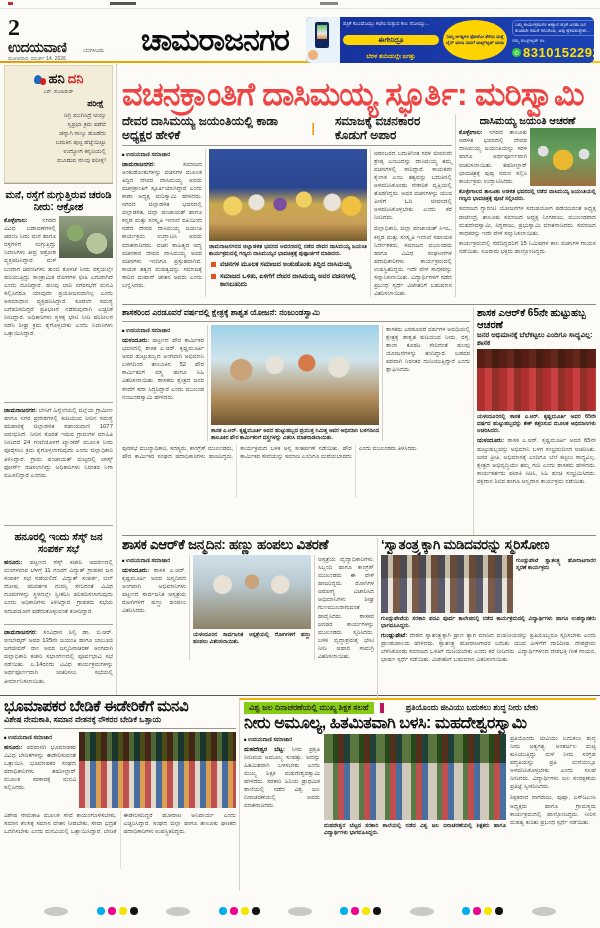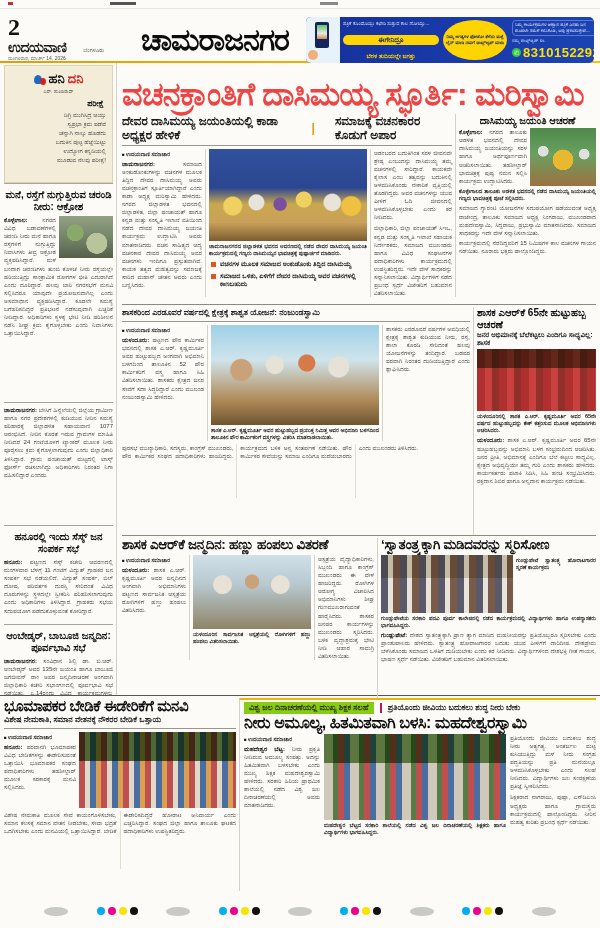--- a/index.html
+++ b/index.html
@@ -129,21 +129,21 @@
      repeating-linear-gradient(90deg,#d0c8b8 0 9px,#5a7a46 9px 14px,#c05050 14px 20px,#4a6ea0 20px 26px),
      linear-gradient(180deg,#6f9657 0 34%,transparent 34%);background-blend-mode:multiply;}
   
   .mainstory-row{display:flex;}
   .band{border-top:1px solid #8d897f;padding-top:2px;display:flex;}
   
   .bottomband{display:flex;border-top:1.5px solid #555;height:196px;box-sizing:border-box;padding:2px 4px 0;}
   .bb-right{flex:1;border-top:2px solid #f0b400;margin-left:3px;padding-left:4px;border-left:1px solid #d5d1c6;}
   .kicker{display:flex;align-items:center;gap:6px;margin:2px 0 1px;}
   .kick-y{background:#84cc16;color:#33300a;font-size:8px;font-weight:bold;padding:1px 5px;}
-  .kick-p{font-size:8px;font-weight:bold;color:#222;border-left:2px solid #be185d;padding-left:6px;}
+  .kick-p{font-size:8px;font-weight:bold;color:#222;border-left:4px solid #be185d;padding-left:22px;}
 </style>
 </head>
 <body>
 
 <div class="page">
 
   <div class="regtop">
     <span class="tick" style="left:8px;width:5px;background:#c03030;"></span>
     <span class="tick" style="left:110px;width:26px;background:#555;"></span>
     <span class="tick" style="left:320px;width:18px;background:#888;"></span>
@@ -213,21 +213,20 @@
       <div class="railstory" style="height:116px;overflow:hidden;">
         <p class="body6" style="margin:0;"><b class="dl">ಚಾಮರಾಜನಗರ:</b> <span>ಬೇಸಿಗೆ ಹಿನ್ನೆಲೆಯಲ್ಲಿ ಜಿಲ್ಲೆಯ ಗ್ರಾಮೀಣ ಹಾಗೂ ನಗರ ಪ್ರದೇಶಗಳಲ್ಲಿ ಕುಡಿಯುವ ನೀರಿನ ಸಮಸ್ಯೆ ಪರಿಹಾರಕ್ಕೆ ಜಿಲ್ಲಾಡಳಿತ ಸಹಾಯವಾಣಿ 1077 ಆರಂಭಿಸಿದೆ. ನೀರಿನ ಕೊರತೆ ಇರುವ ಗ್ರಾಮಗಳ ಮಾಹಿತಿ ನೀಡಿದರೆ 24 ಗಂಟೆಯೊಳಗೆ ಟ್ಯಾಂಕರ್ ಮೂಲಕ ನೀರು ಪೂರೈಸಲು ಕ್ರಮ ಕೈಗೊಳ್ಳಲಾಗುವುದು ಎಂದು ಜಿಲ್ಲಾಧಿಕಾರಿ ತಿಳಿಸಿದ್ದಾರೆ. ಗ್ರಾಮ ಪಂಚಾಯತ್ ಮಟ್ಟದಲ್ಲಿ ಟಾಸ್ಕ್ ಫೋರ್ಸ್ ರಚಿಸಲಾಗಿದ್ದು ಅಧಿಕಾರಿಗಳು ನಿರಂತರ ನಿಗಾ ವಹಿಸಲಿದ್ದಾರೆ ಎಂದರು.</span></p>
       </div>
 
       <div class="railstory" style="height:92px;overflow:hidden;">
         <div class="rail-hl">ಹನೂರಲ್ಲಿ ಇಂದು ಸೆಸ್ಕ್ ಜನ ಸಂಪರ್ಕ ಸಭೆ</div>
         <p class="body6" style="margin:0;"><b class="dl">ಹನೂರು:</b> <span>ಪಟ್ಟಣದ ಸೆಸ್ಕ್ ಕಚೇರಿ ಆವರಣದಲ್ಲಿ ಮಂಗಳವಾರ ಬೆಳಗ್ಗೆ 11 ಗಂಟೆಗೆ ವಿದ್ಯುತ್ ಗ್ರಾಹಕರ ಜನ ಸಂಪರ್ಕ ಸಭೆ ನಡೆಯಲಿದೆ. ವಿದ್ಯುತ್ ಸಂಪರ್ಕ, ಬಿಲ್ ದೋಷ, ಪರಿವರ್ತಕ ದುರಸ್ತಿ ಸೇರಿದಂತೆ ವಿವಿಧ ದೂರುಗಳನ್ನು ಸ್ಥಳದಲ್ಲೇ ಸ್ವೀಕರಿಸಿ ಪರಿಹರಿಸಲಾಗುವುದು ಎಂದು ಅಧಿಕಾರಿಗಳು ತಿಳಿಸಿದ್ದಾರೆ. ಗ್ರಾಹಕರು ಸಭೆಯ ಸದುಪಯೋಗ ಪಡೆದುಕೊಳ್ಳುವಂತೆ ಕೋರಿದ್ದಾರೆ.</span></p>
       </div>
 
       <div class="railstory" style="flex:1;overflow:hidden;">
-        <div class="rail-hl">ಆಂಬೇಡ್ಕರ್, ಬಾಬೂಜಿ ಜನ್ಮದಿನ: ಪೂರ್ವಭಾವಿ ಸಭೆ</div>
         <p class="body6" style="margin:0;"><b class="dl">ಚಾಮರಾಜನಗರ:</b> <span>ಸಂವಿಧಾನ ಶಿಲ್ಪಿ ಡಾ. ಬಿ.ಆರ್. ಆಂಬೇಡ್ಕರ್ ಅವರ 135ನೇ ಜಯಂತಿ ಹಾಗೂ ಬಾಬೂಜಿ ಜಗಜೀವನ್ ರಾಂ ಅವರ ಜನ್ಮದಿನಾಚರಣೆ ಅಂಗವಾಗಿ ಜಿಲ್ಲಾಧಿಕಾರಿ ಕಚೇರಿ ಸಭಾಂಗಣದಲ್ಲಿ ಪೂರ್ವಭಾವಿ ಸಭೆ ನಡೆಯಿತು. ಏ.14ರಂದು ವಿವಿಧ ಕಾರ್ಯಕ್ರಮಗಳನ್ನು ಅರ್ಥಪೂರ್ಣವಾಗಿ ಆಚರಿಸಲು ಸಭೆಯಲ್ಲಿ ತೀರ್ಮಾನಿಸಲಾಯಿತು.</span></p>
       </div>
     </div>
 
     <div class="mainarea">
 
       <div style="height:240px;overflow:hidden;">
         <div class="hl-main">ವಚನಕ್ರಾಂತಿಗೆ ದಾಸಿಮಯ್ಯ ಸ್ಫೂರ್ತಿ: ಮರಿಸ್ವಾಮಿ</div>
         <div class="mainstory-row">
           <div style="width:330px;flex:none;">

